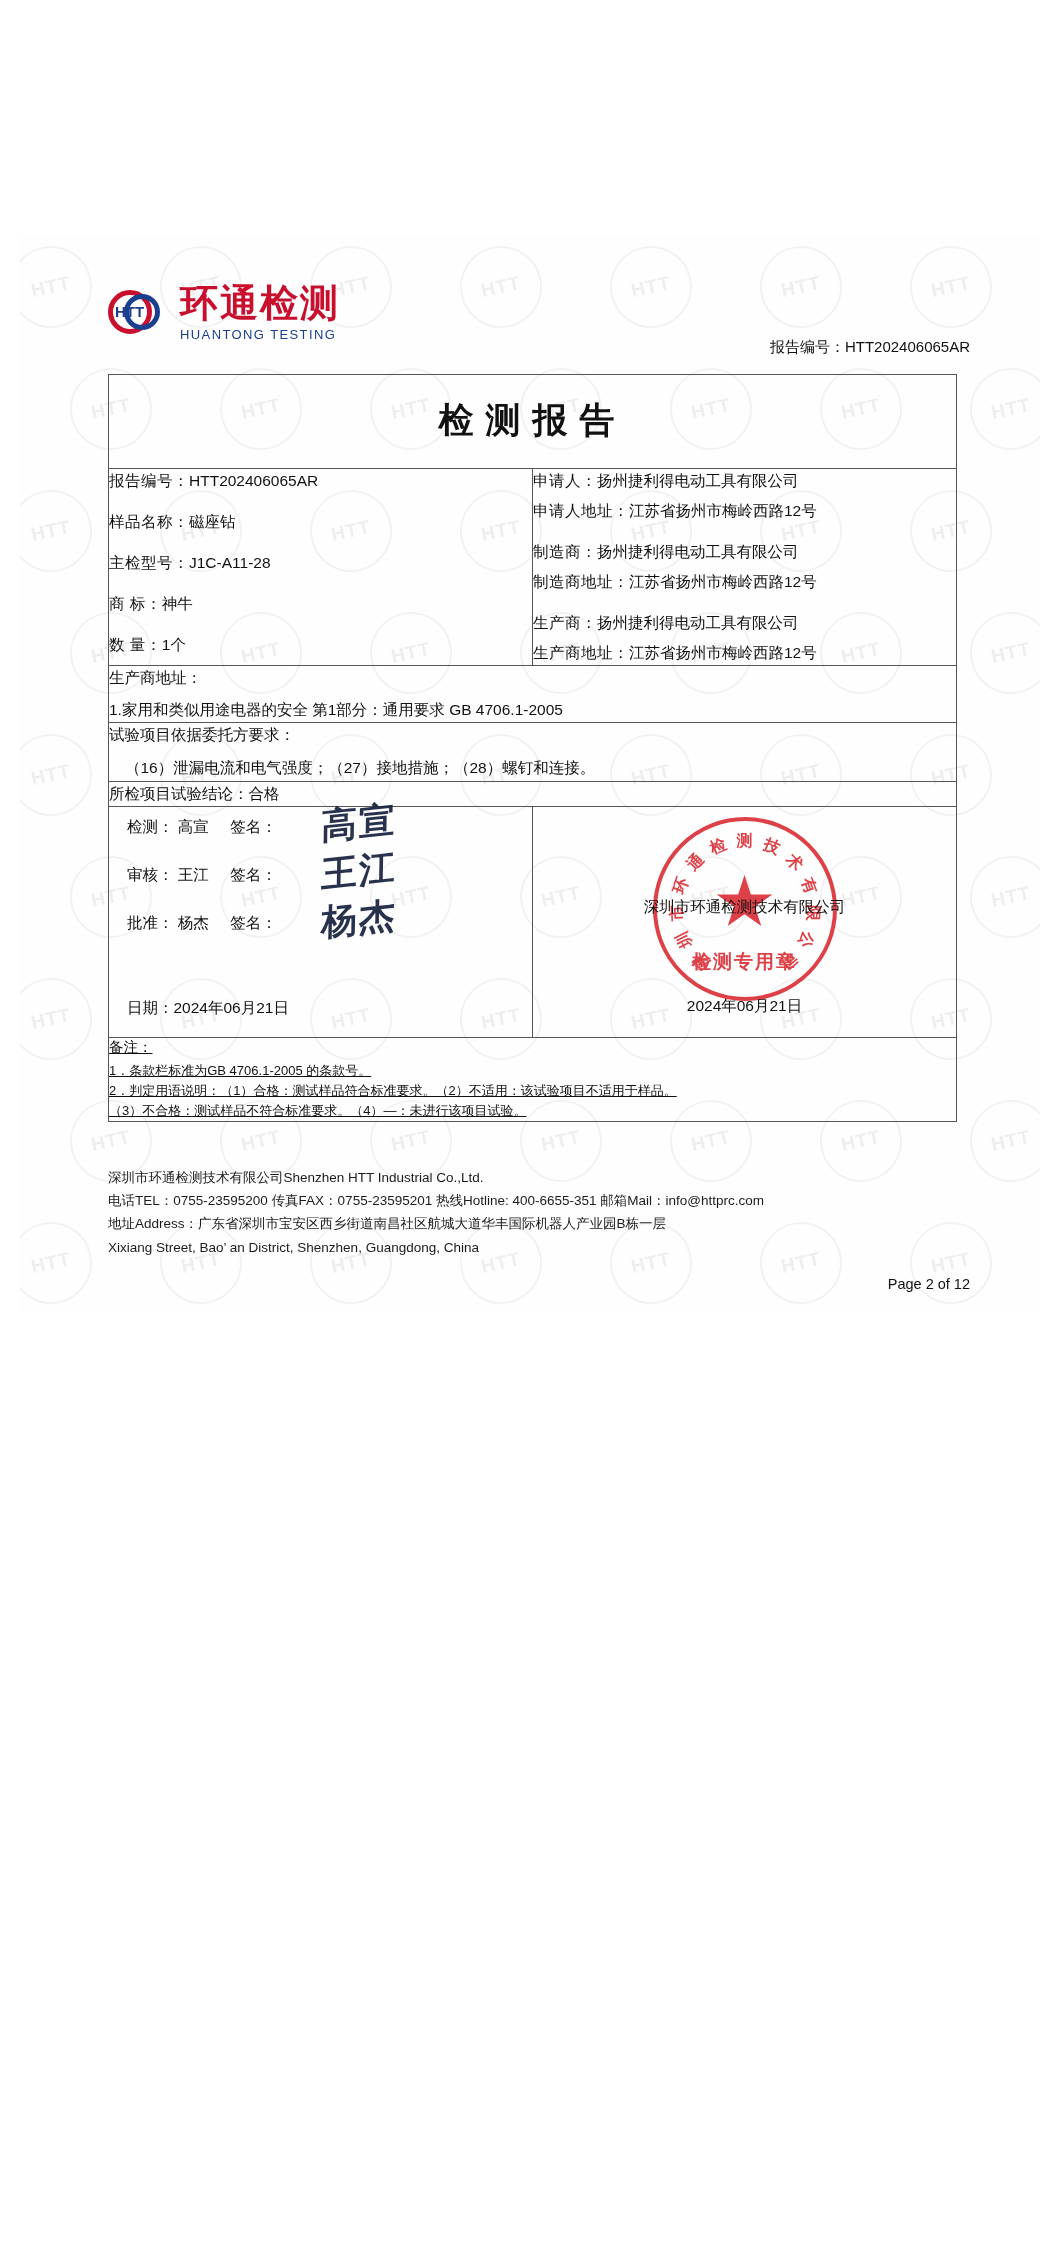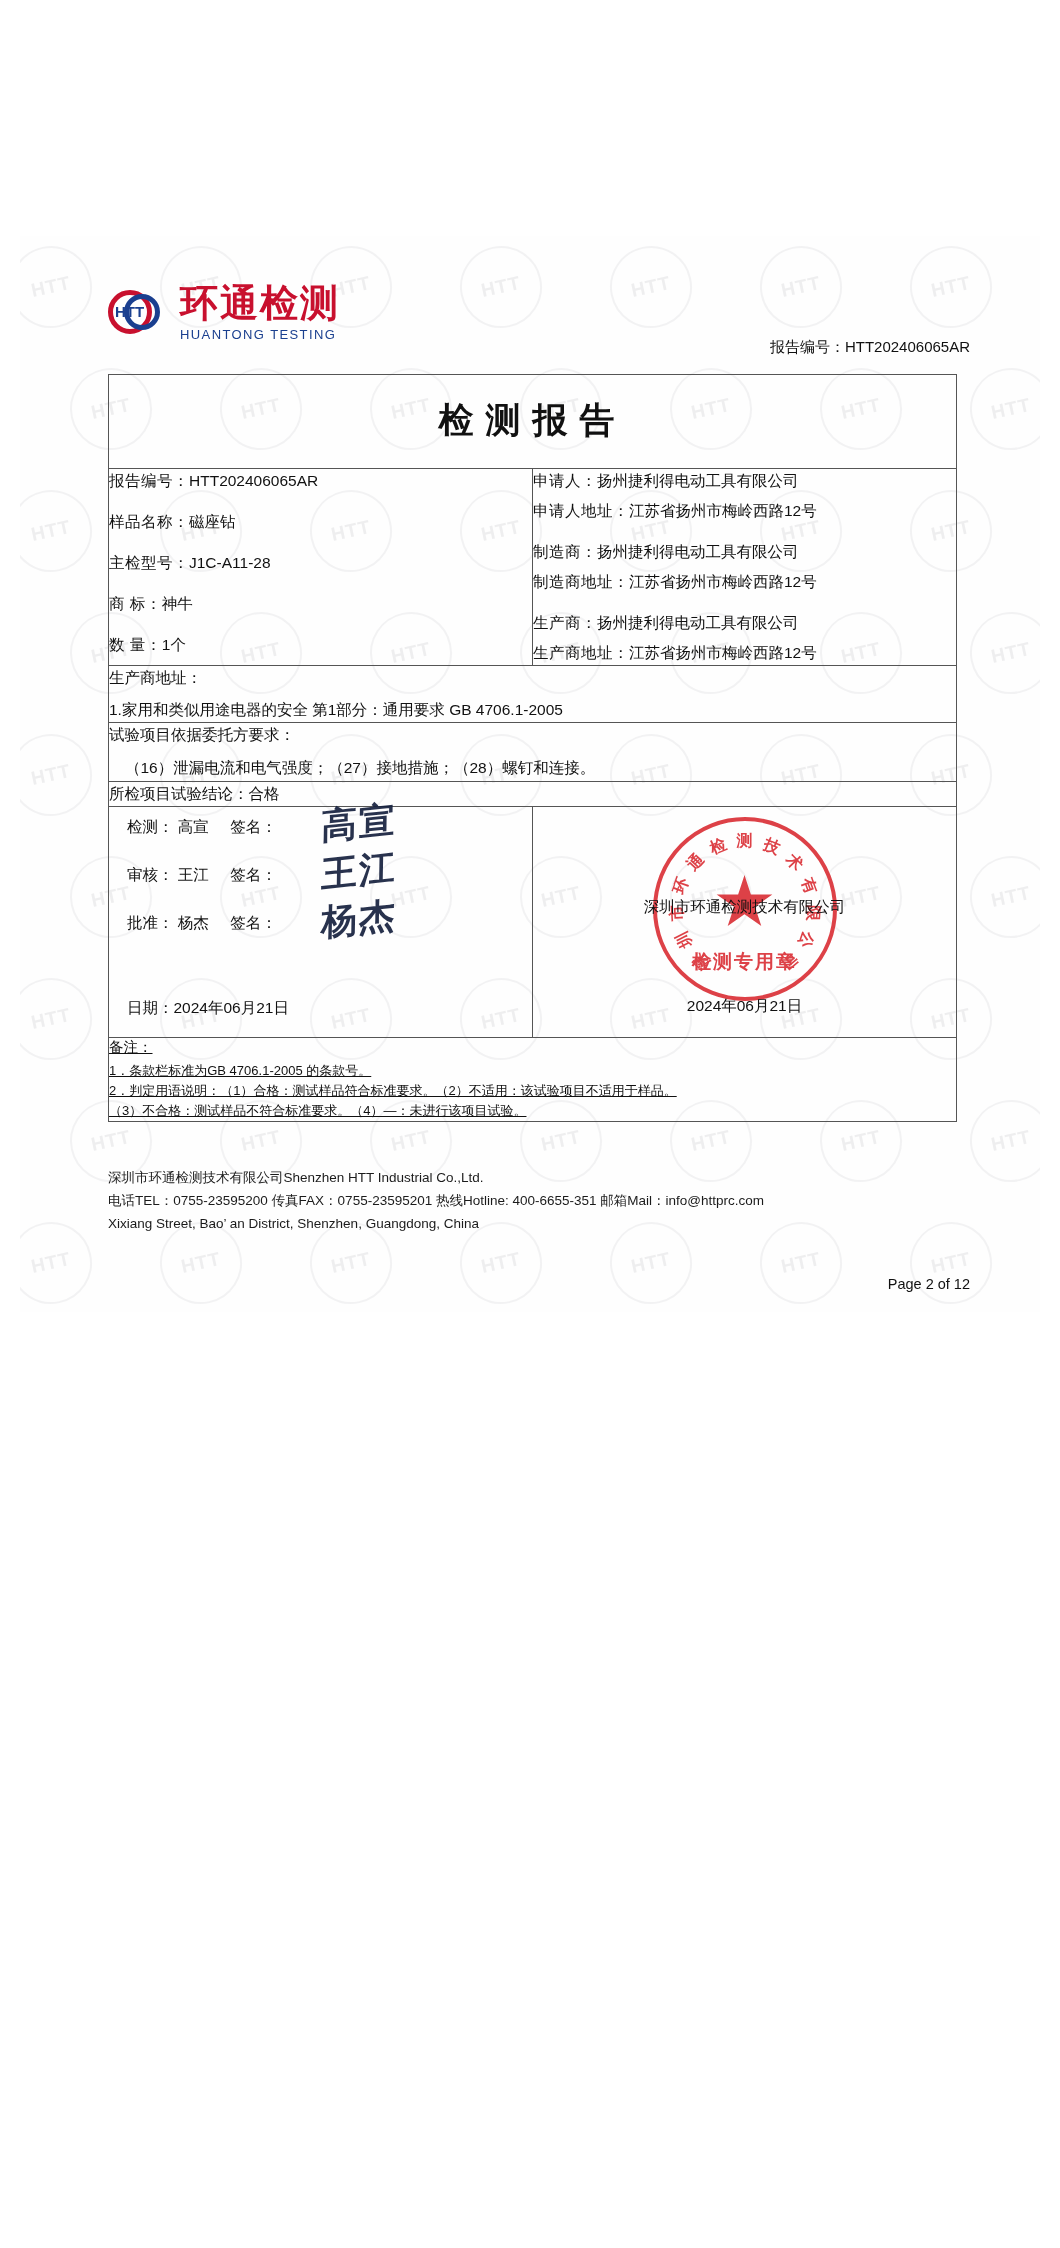--- a/index.html
+++ b/index.html
@@ -508,20 +508,21 @@
                 <div class="remark-line">2．判定用语说明：（1）合格：测试样品符合标准要求。（2）不适用：该试验项目不适用于样品。</div>
                 <div class="remark-line">（3）不合格：测试样品不符合标准要求。（4）—：未进行该项目试验。</div>
               </td>
             </tr>
           </tbody>
         </table>
 
         <div class="footer">
           <div>深圳市环通检测技术有限公司Shenzhen HTT Industrial Co.,Ltd.</div>
           <div>电话TEL：0755-23595200  传真FAX：0755-23595201  热线Hotline: 400-6655-351  邮箱Mail：info@httprc.com</div>
+          <div>地址Address：广东省深圳市宝安区西乡街道南昌社区航城大道华丰国际机器人产业园B栋一层</div>
           <div class="f-en">Xixiang Street, Bao’ an District, Shenzhen,  Guangdong, China</div>
         </div>
         <div class="page-num">Page 2 of 12</div>
 
       </div>
     </div>
   </div>
 </div>
 
 </body></html>

